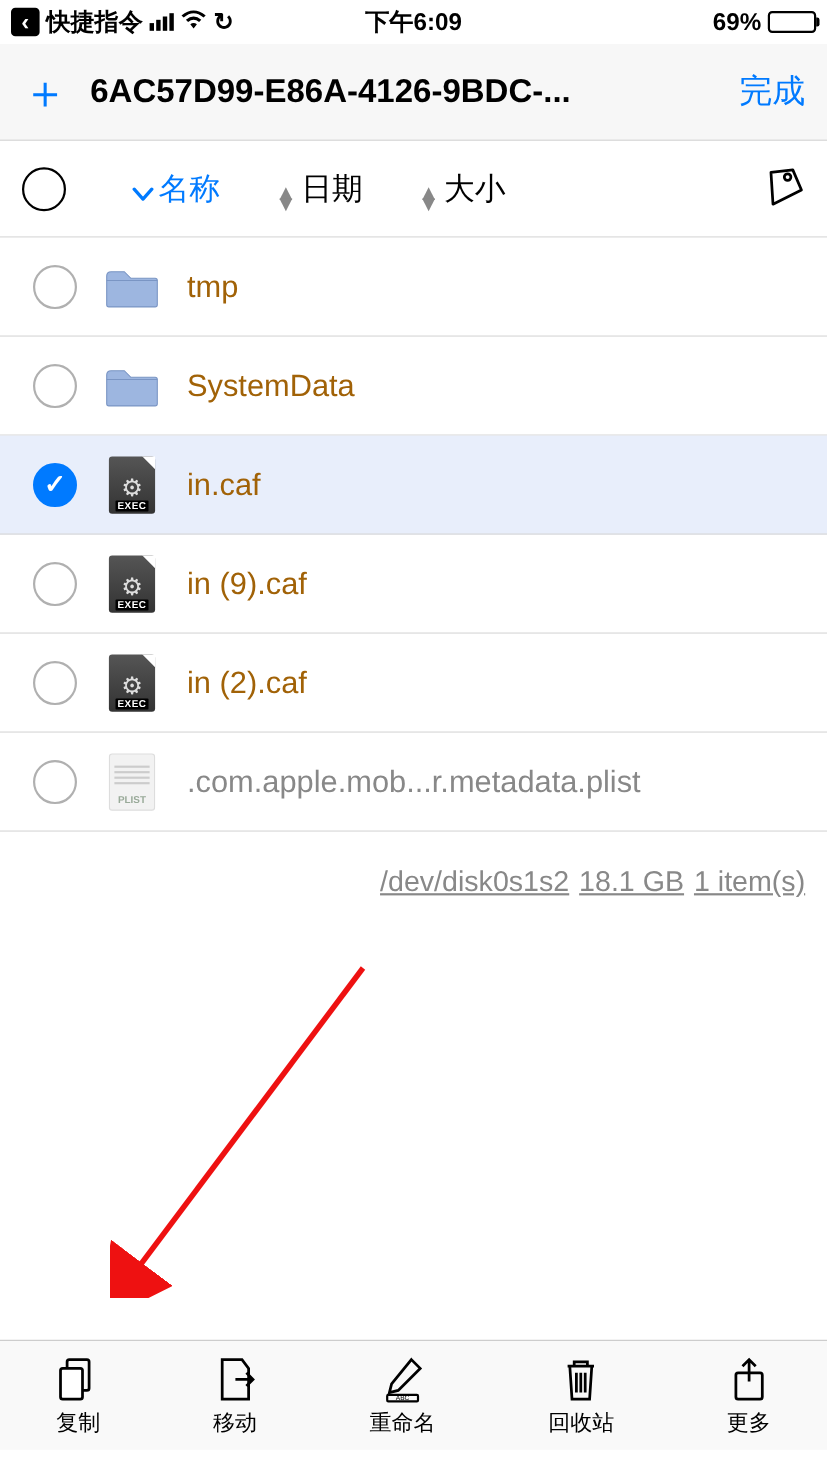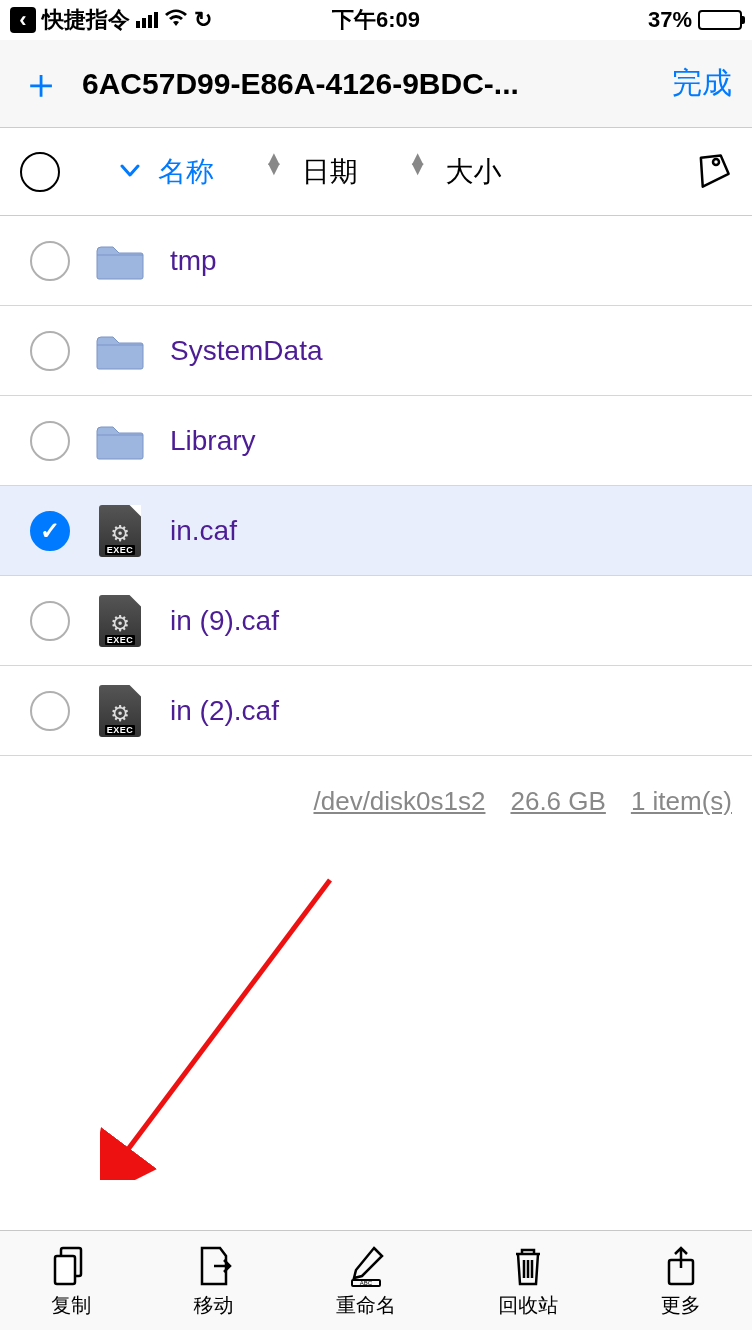--- a/index.html
+++ b/index.html
@@ -17,21 +17,21 @@
   .battery::after { content: ""; position: absolute; right: -5px; top: 4px; width: 3px; height: 8px; background: #000; border-radius: 0 2px 2px 0; }
   .battery-fill { background: #000; height: 100%; border-radius: 1px; }
 
   .nav-bar { height: 88px; border-bottom: 1px solid #ccc; display: flex; align-items: center; padding: 0 20px; gap: 20px; background: #f7f7f7; }
   .nav-add { color: #007aff; font-size: 42px; font-weight: 300; }
   .nav-title { flex: 1; font-size: 30px; font-weight: 700; white-space: nowrap; overflow: hidden; text-overflow: ellipsis; }
   .nav-done { color: #007aff; font-size: 30px; font-weight: 500; }
 
   .sort-bar { height: 88px; border-bottom: 1px solid #ccc; display: flex; align-items: center; padding: 0 20px; background: #fff; }
   .select-all-circle { width: 40px; height: 40px; border: 2.5px solid #000; border-radius: 50%; margin-right: 60px; }
-  .sort-item { display: flex; align-items: flex-start; gap: 18px; font-size: 28px; margin-right: 50px; }
+  .sort-item { display: flex; align-items: flex-end; gap: 4px; font-size: 28px; margin-right: 50px; }
   .sort-active { color: #007aff; }
   .sort-inactive { color: #000; }
   .updown { color: #888; font-size: 20px; line-height: 10px; }
   .tag-icon { margin-left: auto; }
 
   .file-list { background: #fff; }
   .file-row { height: 90px; border-bottom: 1px solid #d6d6d6; display: flex; align-items: center; padding: 0 20px 0 30px; gap: 25px; font-size: 28px; }
   .file-row.selected { background: #e8eefb; }
   .sel-circle { width: 40px; height: 40px; border: 2px solid #b0b0b0; border-radius: 50%; flex-shrink: 0; display: flex; align-items: center; justify-content: center; }
   .sel-circle.checked { background: #007aff; border-color: #007aff; }
@@ -39,29 +39,29 @@
   .file-icon { width: 50px; height: 40px; flex-shrink: 0; display: flex; align-items: center; justify-content: center; }
   .folder-svg { width: 50px; height: 40px; }
   .exec-icon { width: 42px; height: 52px; background: linear-gradient(#555,#333); border-radius: 3px; position: relative; display:flex; flex-direction:column; align-items:center; justify-content:flex-end; padding-bottom:2px;}
   .exec-icon::before { content:""; position:absolute; top:0; right:0; width:12px; height:12px; background:#fff; clip-path: polygon(100% 0,100% 100%,0 0);}
   .exec-gear { color:#ddd; font-size:22px; line-height:22px;}
   .exec-label { font-size:9px; color:#fff; background:#000; padding:0 2px; border-radius:1px; font-weight:bold; letter-spacing:0.5px;}
   .plist-icon { width: 42px; height: 52px; background:#f2f2f2; border:1px solid #ddd; border-radius:3px; position:relative; display:flex; flex-direction:column; align-items:center; justify-content:flex-end; padding:6px 4px 4px;}
   .plist-lines { width:100%; display:flex; flex-direction:column; gap:3px; margin-bottom:auto; margin-top:4px;}
   .plist-lines span { height:2px; background:#ccc; display:block;}
   .plist-label { font-size:9px; color:#9a9; font-weight:bold;}
-  .file-name { flex: 1; white-space: nowrap; overflow: hidden; text-overflow: ellipsis; color:#4c1d95;}
+  .file-name { flex: 1; white-space: nowrap; overflow: hidden; text-overflow: ellipsis; color:#a16207;}
   .file-name.dimmed { color:#888;}
 
-  .footer-info { padding: 30px 20px 0 0; text-align: right; color: #888; font-size: 26px; text-decoration: underline; display:flex; justify-content:flex-end; gap:25px;}
+  .footer-info { padding: 30px 20px 0 0; text-align: right; color: #888; font-size: 26px; text-decoration: underline; display:flex; justify-content:flex-end; gap:9px;}
   .footer-info span { }
 
   .arrow-annotation { position:absolute; left:100px; top:870px; pointer-events:none;}
 
-  .toolbar { position: absolute; bottom: 4px; left: 0; right: 0; height: 100px; border-top: 1px solid #c8c8c8; background: #f9f9f9; display: flex; justify-content: space-around; align-items:center; padding: 8px 0 6px;}
+  .toolbar { position: absolute; bottom: 16px; left: 0; right: 0; height: 100px; border-top: 1px solid #c8c8c8; background: #f9f9f9; display: flex; justify-content: space-around; align-items:center; padding: 8px 0 6px;}
   .tool-btn { display:flex; flex-direction:column; align-items:center; gap:4px; font-size:20px; color:#000;}
   .tool-btn svg { width:40px; height:44px; }
 </style>
 </head>
 <body>
 
 <div class="status-bar">
   <div class="status-left">
     <span class="back-chevron">‹</span>
     <span>快捷指令</span>
@@ -73,21 +73,21 @@
     </span>
     <span class="wifi-icon">
       <svg width="24" height="18" viewBox="0 0 24 18">
           <path d="M12 17 L9 13 Q12 11 15 13 Z M5 9 Q12 3 19 9 L17 11 Q12 7 7 11 Z M1 5 Q12 -4 23 5 L21 7 Q12 -1 3 7 Z" fill="#000"></path>
         </svg>
     </span>
     <span class="loop-icon">↻</span>
   </div>
   <div class="status-center">下午6:09</div>
   <div class="status-right">
-    <span>37%</span>
+    <span>69%</span>
     <span class="battery"><span class="battery-fill" id="batt-fill" style="width: 41%;"></span></span>
   </div>
 </div>
 
 <div class="nav-bar">
   <span class="nav-add">＋</span>
   <span class="nav-title">6AC57D99-E86A-4126-9BDC-...</span>
   <span class="nav-done">完成</span>
 </div>
 
@@ -129,30 +129,20 @@
     <div class="file-row">
       <span class="sel-circle"></span>
       <span class="file-icon">
         <svg class="folder-svg" viewBox="0 0 50 40">
           <path d="M2 10 Q2 6 6 6 H18 L24 12 H46 Q48 12 48 14 V36 Q48 38 46 38 H4 Q2 38 2 36 Z" fill="#9db6e0" stroke="#7a95c4" stroke-width="1"></path>
           <path d="M2 14 H48" stroke="#7a95c4" stroke-width="1"></path>
         </svg>
       </span>
       <span class="file-name">SystemData</span>
     </div>
-    <div class="file-row">
-      <span class="sel-circle"></span>
-      <span class="file-icon">
-        <svg class="folder-svg" viewBox="0 0 50 40">
-          <path d="M2 10 Q2 6 6 6 H18 L24 12 H46 Q48 12 48 14 V36 Q48 38 46 38 H4 Q2 38 2 36 Z" fill="#9db6e0" stroke="#7a95c4" stroke-width="1"></path>
-          <path d="M2 14 H48" stroke="#7a95c4" stroke-width="1"></path>
-        </svg>
-      </span>
-      <span class="file-name">Library</span>
-    </div>
     <div class="file-row selected">
       <span class="sel-circle checked"></span>
       <span class="file-icon">
         <div class="exec-icon">
           <span class="exec-gear">⚙</span>
           <span class="exec-label">EXEC</span>
         </div>
       </span>
       <span class="file-name">in.caf</span>
     </div>
@@ -169,25 +159,40 @@
     <div class="file-row">
       <span class="sel-circle"></span>
       <span class="file-icon">
         <div class="exec-icon">
           <span class="exec-gear">⚙</span>
           <span class="exec-label">EXEC</span>
         </div>
       </span>
       <span class="file-name">in (2).caf</span>
     </div>
+    <div class="file-row">
+      <span class="sel-circle"></span>
+      <span class="file-icon">
+        <div class="plist-icon">
+          <div class="plist-lines">
+            <span></span>
+            <span></span>
+            <span></span>
+            <span></span>
+          </div>
+          <span class="plist-label">PLIST</span>
+        </div>
+      </span>
+      <span class="file-name dimmed">.com.apple.mob...r.metadata.plist</span>
+    </div>
   </div>
 
 <div class="footer-info">
   <span>/dev/disk0s1s2</span>
-  <span>26.6 GB</span>
+  <span>18.1 GB</span>
   <span>1 item(s)</span>
 </div>
 
 <svg class="arrow-annotation" width="260" height="310">
   <defs>
       <marker id="ah" markerWidth="14" markerHeight="14" refX="3" refY="7" orient="auto">
         <path d="M0 0 L14 7 L0 14 Z" fill="#e11"></path>
       </marker>
     </defs>
   <line x1="230" y1="10" x2="20" y2="290" stroke="#e11" stroke-width="5" marker-end="url(#ah)"></line>

